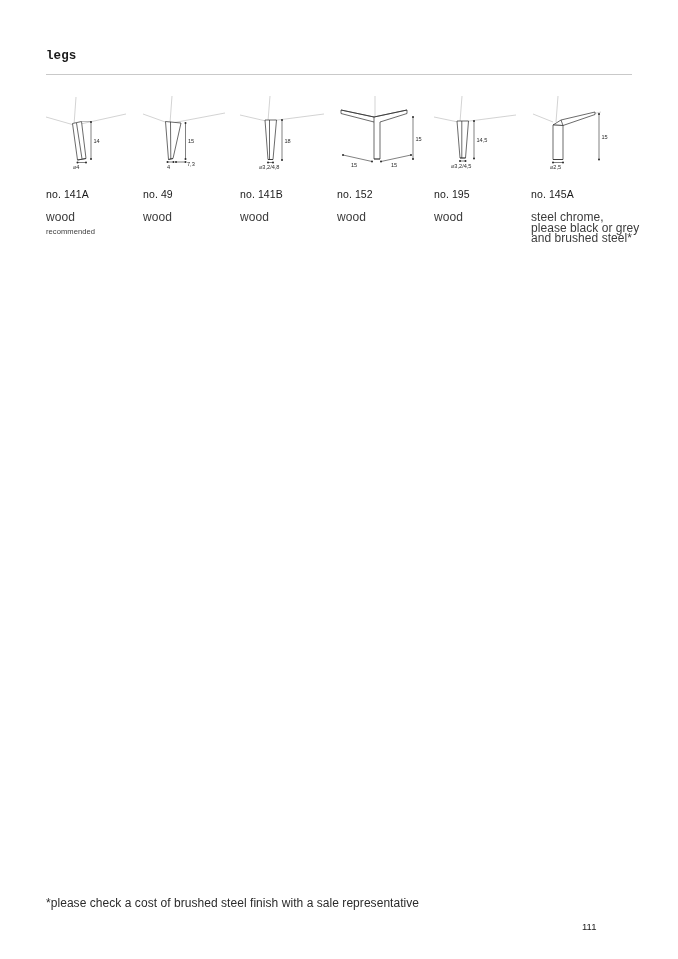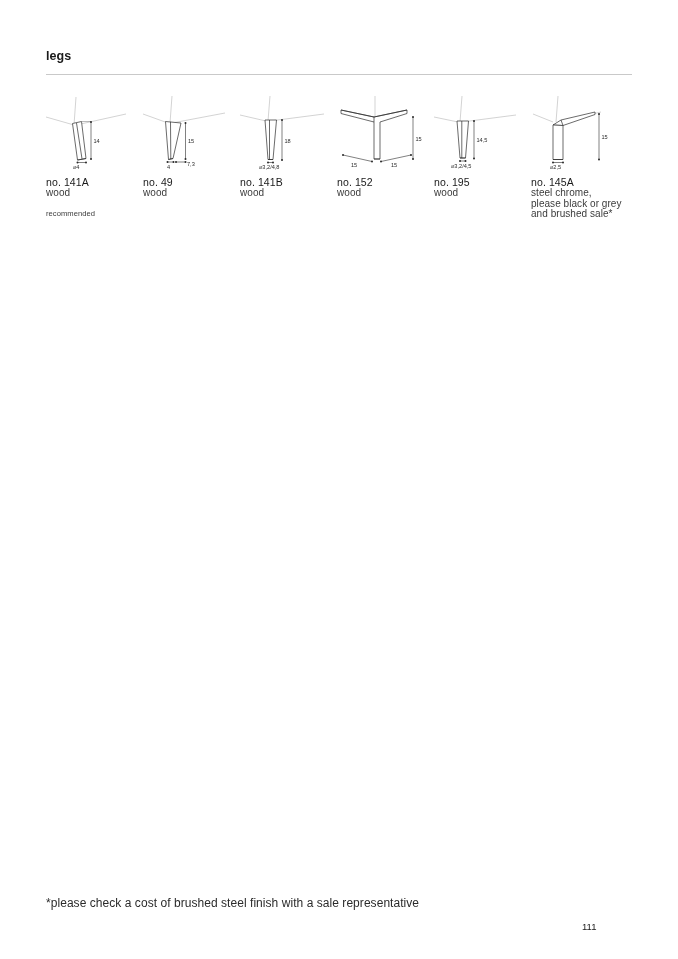--- a/index.html
+++ b/index.html
@@ -24,20 +24,21 @@
 
   
   .header-title {
     position: absolute;
     left: 46px;
     top: 49px;
     font-size: 12.5px;
     font-weight: bold;
     letter-spacing: 0.1px;
     color: #1a1a1a;
+    font-family: Liberation Mono, monospace;
   }
   .header-rule {
     position: absolute;
     left: 46px;
     top: 74px;
     width: 586px;
     height: 1px;
     background: #c9c9c9;
   }
 
@@ -62,36 +63,36 @@
   }
   .leg-figure svg {
     position: absolute;
     left: 0;
     top: 0;
     overflow: visible;
   }
   .leg-name {
     font-size: 10.5px;
     color: #1a1a1a;
-    margin-top: 2px;
+    margin-top: 14px;
     letter-spacing: 0.1px;
     white-space: nowrap;
   }
   .leg-material {
-    font-size: 10px;
+    font-size: 12px;
     color: #3b3b3b;
-    margin-top: 0;
+    margin-top: 12px;
     line-height: 10.5px;
     letter-spacing: 0.05px;
   }
   .leg-material div { white-space: nowrap; }
   .leg-note {
     font-size: 7.6px;
     color: #3b3b3b;
-    margin-top: 10px;
+    margin-top: 4px;
     letter-spacing: 0.05px;
     white-space: nowrap;
   }
 
   
   .footnote {
     position: absolute;
     left: 46px;
     top: 896px;
     font-size: 12px;
@@ -302,21 +303,21 @@
           <circle class="dot" cx="22" cy="70.5" r="1"></circle>
           <circle class="dot" cx="32" cy="70.5" r="1"></circle>
           <path class="ln-dim" d="M22 70.5 L32 70.5"></path>
           <text class="dimtxt" x="19" y="77">⌀2,5</text>
         </svg>
       </div>
       <div class="leg-name">no. 145A</div>
       <div class="leg-material">
         <div>steel chrome,</div>
         <div>please black or grey</div>
-        <div>and brushed sale*</div>
+        <div>and brushed steel*</div>
       </div>
       <div class="leg-note"></div>
     </div>
 
   </div>
 
   <div class="footnote">*please check a cost of brushed steel finish with a sale representative</div>
   <div class="page-number">111</div>
 
 </div>

